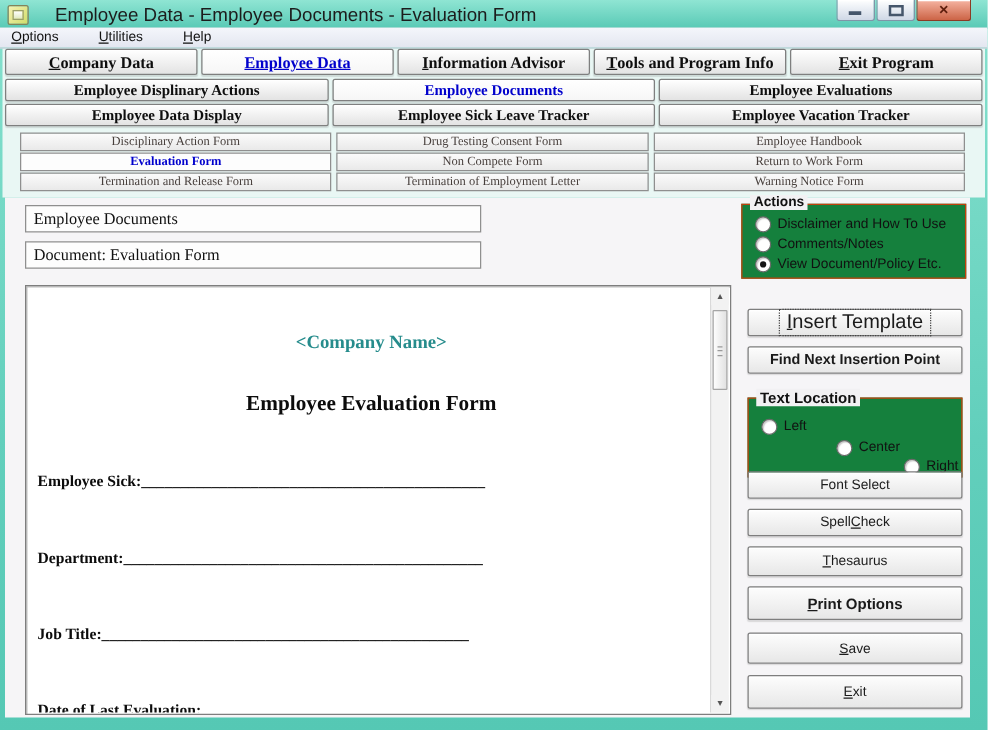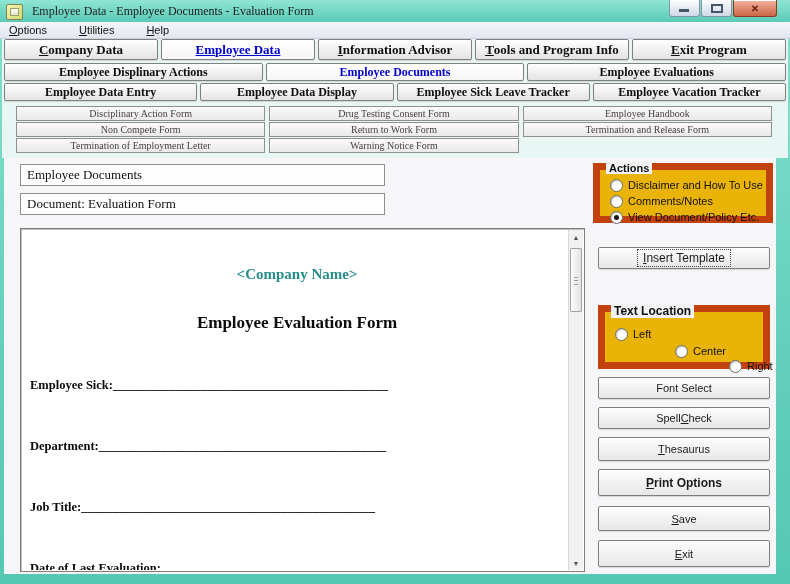--- a/index.html
+++ b/index.html
@@ -7,21 +7,21 @@
          -webkit-font-smoothing:antialiased; }
   .window { position:absolute; inset:0; background:linear-gradient(180deg,#86e1ce 0%,#62cfbc 60%,#55c8b4 100%); overflow:hidden; }
 
   
   .titlebar { position:absolute; top:0; left:0; right:0; height:22px;
               background:linear-gradient(180deg,#8fe5d3,#5acab6); border-bottom:1px solid #3aa democratic893; border-bottom:1px solid #3aa893; }
   .app-icon { position:absolute; left:6px; top:4px; width:15px; height:14px;
               background:linear-gradient(135deg,#f7f2b4,#cfdd6a); border:1px solid #84845a; border-radius:2px; }
   .app-icon::after { content:""; position:absolute; left:3px; top:3px; right:3px; bottom:3px;
               background:linear-gradient(180deg,#ffffff,#dfe9c0); border:1px solid #9aa06a; }
-  .title-text { position:absolute; left:32px; top:4px; font-size:12px; color:#1c1c1c;font-family:Liberation Serif, serif; }
+  .title-text { position:absolute; left:44px; top:4px; font-size:15px; color:#1c1c1c; }
 
   .win-controls { position:absolute; top:0; right:13px; display:flex; }
   .win-btn { width:29px; height:16px; margin-left:1px; position:relative;
              border:1px solid #8095a8; border-top:none; border-radius:0 0 3px 3px;
              background:linear-gradient(180deg,#feffff,#cfd8e6); box-shadow:inset 0 1px 0 #fff; }
   .win-btn.close { width:42px; background:linear-gradient(180deg,#f6b5a3,#cc6446); border-color:#8c3a24; }
   .g-min { position:absolute; left:9px; bottom:4px; width:10px; border-bottom:3px solid #45566b; }
   .g-max { position:absolute; left:9px; top:4px; width:8px; height:5px; border:2px solid #45566b; }
   .g-close { position:absolute; inset:0; display:flex; align-items:center; justify-content:center;
              font-size:10px; font-weight:bold; color:#5d1d0c; }
@@ -56,21 +56,21 @@
   
   .band-main { position:absolute; top:158px; left:4px; width:772px; height:416px; background:#f6f5f7; }
 
   .field-label { position:absolute; left:16px; width:365px; height:22px; box-sizing:border-box;
                  background:#fdfdfd; border:1px solid #8f8f8f;
                  font-family:"Liberation Serif",serif; font-size:13px; color:#101010;
                  display:flex; align-items:center; padding-left:6px; }
   #label-category { top:6px; }
   #label-document { top:35px; }
 
-  .group { position:absolute; border:7px solid #c2410c; background:#eab308; box-sizing:border-box; }
+  .group { position:absolute; border:1px solid #c2410c; background:#15803d; box-sizing:border-box; }
   .group-caption { position:absolute; top:-8px; left:6px; background:#f2f1f3; padding:0 3px;
                    font-size:11px; font-weight:bold; color:#111; }
   #actions-group { left:589px; top:5px; width:180px; height:60px; }
   #actions-group .opts { position:absolute; top:7px; left:10px; right:4px; }
   .radio-row { display:flex; align-items:center; gap:5px; font-size:11px; color:#111; height:16px; white-space:nowrap; }
   .radio { display:inline-block; width:11px; height:11px; border-radius:50%; background:#fff;
            border:1px solid #6b6b6b; box-shadow:inset 1px 1px 1px #c9c9c9; position:relative; flex:none; }
   .radio.sel::after { content:""; position:absolute; left:3px; top:3px; width:5px; height:5px;
            background:#151515; border-radius:50%; }
 
@@ -93,31 +93,31 @@
               background:linear-gradient(90deg,#fdfdfd,#e2e2e2); border:1px solid #a5a5a5; border-radius:1px; }
   .sb-grip { position:absolute; left:3px; right:3px; top:50%; height:6px; margin-top:-3px;
              border-top:1px solid #9a9a9a; border-bottom:1px solid #9a9a9a; }
   .sb-grip::after { content:""; position:absolute; left:0; right:0; top:2px; border-top:1px solid #9a9a9a; }
 
   
   .rbtn { position:absolute; left:594px; width:172px; height:22px; box-sizing:border-box;
           background:linear-gradient(180deg,#fdfdfd,#e7e7e7); border:1px solid #7e7e7e; border-radius:2px;
           display:flex; align-items:center; justify-content:center; font-size:11px; color:#1b1b1b;
           box-shadow:inset 0 1px 0 #fff, 0 1px 1px rgba(0,0,0,.12); white-space:nowrap; }
-  #btn-insert { top:89px; font-size:12px;justify-content:center; }
+  #btn-insert { top:89px; font-size:16px;justify-content:center; }
   #btn-insert .focus { outline:1px dotted #444; padding:1px 5px; }
   #btn-find   { top:119px; font-weight:bold; font-size:11.5px; }
   #btn-font   { top:219px; }
   #btn-spell  { top:249px; }
   #btn-thes   { top:279px; height:24px; }
   #btn-print  { top:311px; height:27px; font-weight:bold; font-size:12px; }
   #btn-save   { top:348px; height:25px; }
   #btn-exit   { top:382px; height:27px; }
 
-  #textloc-group { left:594px; top:147px; width:172px; height:64px; }
+  #textloc-group { left:594px; top:160px; width:172px; height:64px; }
   #textloc-group .group-caption { font-size:12px; }
   .tl-radio { position:absolute; }
   #tl-left   { left:10px;  top:14px; }
   #tl-center { left:70px;  top:31px; }
   #tl-right  { left:124px; top:46px; }
 
   u { text-underline-offset:1px; }
 </style>
 </head>
 <body>
@@ -153,29 +153,29 @@
       <div class="btn"><u>I</u>nformation Advisor</div>
       <div class="btn"><u>T</u>ools and Program Info</div>
       <div class="btn"><u>E</u>xit Program</div>
     </div>
     <div class="nav-row" id="nav2">
       <div class="btn">Employee Displinary Actions</div>
       <div class="btn active">Employee Documents</div>
       <div class="btn">Employee Evaluations</div>
     </div>
     <div class="nav-row" id="nav3">
-      <div class="btn">Employee Data Entry</div>
       <div class="btn">Employee Data Display</div>
       <div class="btn">Employee Sick Leave Tracker</div>
       <div class="btn">Employee Vacation Tracker</div>
     </div>
     <div class="grid">
       <div class="gbtn">Disciplinary Action Form</div>
       <div class="gbtn">Drug Testing Consent Form</div>
       <div class="gbtn">Employee Handbook</div>
+      <div class="gbtn active">Evaluation Form</div>
       <div class="gbtn">Non Compete Form</div>
       <div class="gbtn">Return to Work Form</div>
       <div class="gbtn">Termination and Release Form</div>
       <div class="gbtn">Termination of Employment Letter</div>
       <div class="gbtn">Warning Notice Form</div>
     </div>
   </div>
 
   <div class="band-main">
 
@@ -224,20 +224,21 @@
         <div class="sb-thumb">
             <div class="sb-grip"></div>
           </div>
         <div class="sb-arrow sb-down">▼</div>
       </div>
     </div>
 
     <div class="rbtn" id="btn-insert">
       <span class="focus"><u>I</u>nsert Template</span>
     </div>
+    <div class="rbtn" id="btn-find">Find Next Insertion Point</div>
 
     <div class="group" id="textloc-group">
       <div class="group-caption">Text Location</div>
       <div class="radio-row tl-radio" id="tl-left">
         <span class="radio"></span>
         <span>Left</span>
       </div>
       <div class="radio-row tl-radio" id="tl-center">
         <span class="radio"></span>
         <span>Center</span>

